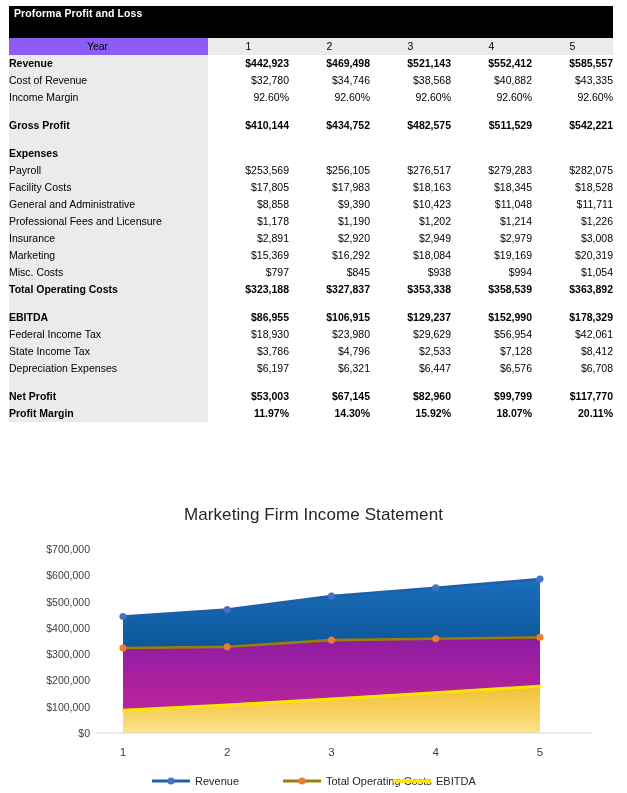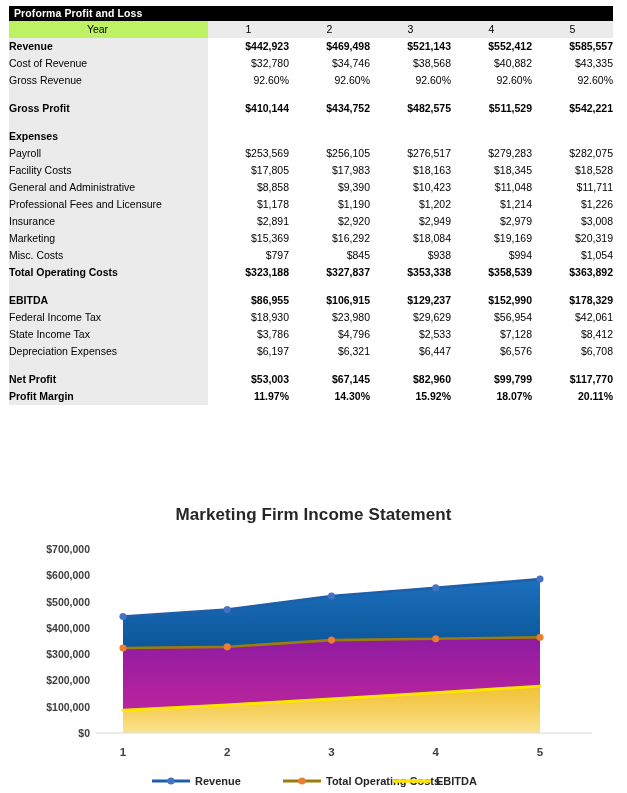--- a/index.html
+++ b/index.html
@@ -23,21 +23,21 @@
     top: 6px;
     width: 604px;
   }
 
   .pnl-title-bar {
     background: #000000;
     color: #ffffff;
     font-size: 10.5px;
     font-weight: bold;
     line-height: 15px;
-    height: 15px;
+    height: 32px;
     padding: 0 0 0 5px;
     box-sizing: border-box;
     letter-spacing: 0.1px;
   }
 
   table.pnl {
     border-collapse: collapse;
     width: 604px;
     table-layout: fixed;
     font-size: 10.5px;
@@ -61,34 +61,33 @@
     box-sizing: border-box;
     text-align: left;
   }
   td.lbl.center { text-align: center; padding-left: 0; padding-right: 22px; }
   td.val {
     text-align: right;
     padding-right: 9px;
     box-sizing: border-box;
   }
   tr.hdr td.val { background: #ebebeb; text-align: center; padding-right: 0; }
-  tr.hdr td.lbl { background: #bef264; }
+  tr.hdr td.lbl { background: #8b5cf6; }
 
   tr.b td { font-weight: bold; }
   tr.spacer td { height: 11px; line-height: 11px; }
   tr.spacer td.lbl { background: #ebebeb; }
 
   
   #chart-block {
     position: absolute;
     left: 0;
     top: 495px;
     width: 584px;
     height: 298px;
-    font-weight: bold;
   }
   .chart-title {
     position: absolute;
     left: 0; top: 10px;
     width: 627px;
     text-align: center;
     font-size: 17px;
     color: #262626;
     letter-spacing: 0.1px;
   }
@@ -139,21 +138,21 @@
         </tr>
         <tr>
           <td class="lbl">Cost of Revenue</td>
           <td class="val">$32,780</td>
           <td class="val">$34,746</td>
           <td class="val">$38,568</td>
           <td class="val">$40,882</td>
           <td class="val">$43,335</td>
         </tr>
         <tr>
-          <td class="lbl">Gross Revenue</td>
+          <td class="lbl">Income Margin</td>
           <td class="val">92.60%</td>
           <td class="val">92.60%</td>
           <td class="val">92.60%</td>
           <td class="val">92.60%</td>
           <td class="val">92.60%</td>
         </tr>
         <tr class="spacer">
           <td class="lbl"></td>
           <td class="val"></td>
           <td class="val"></td>

